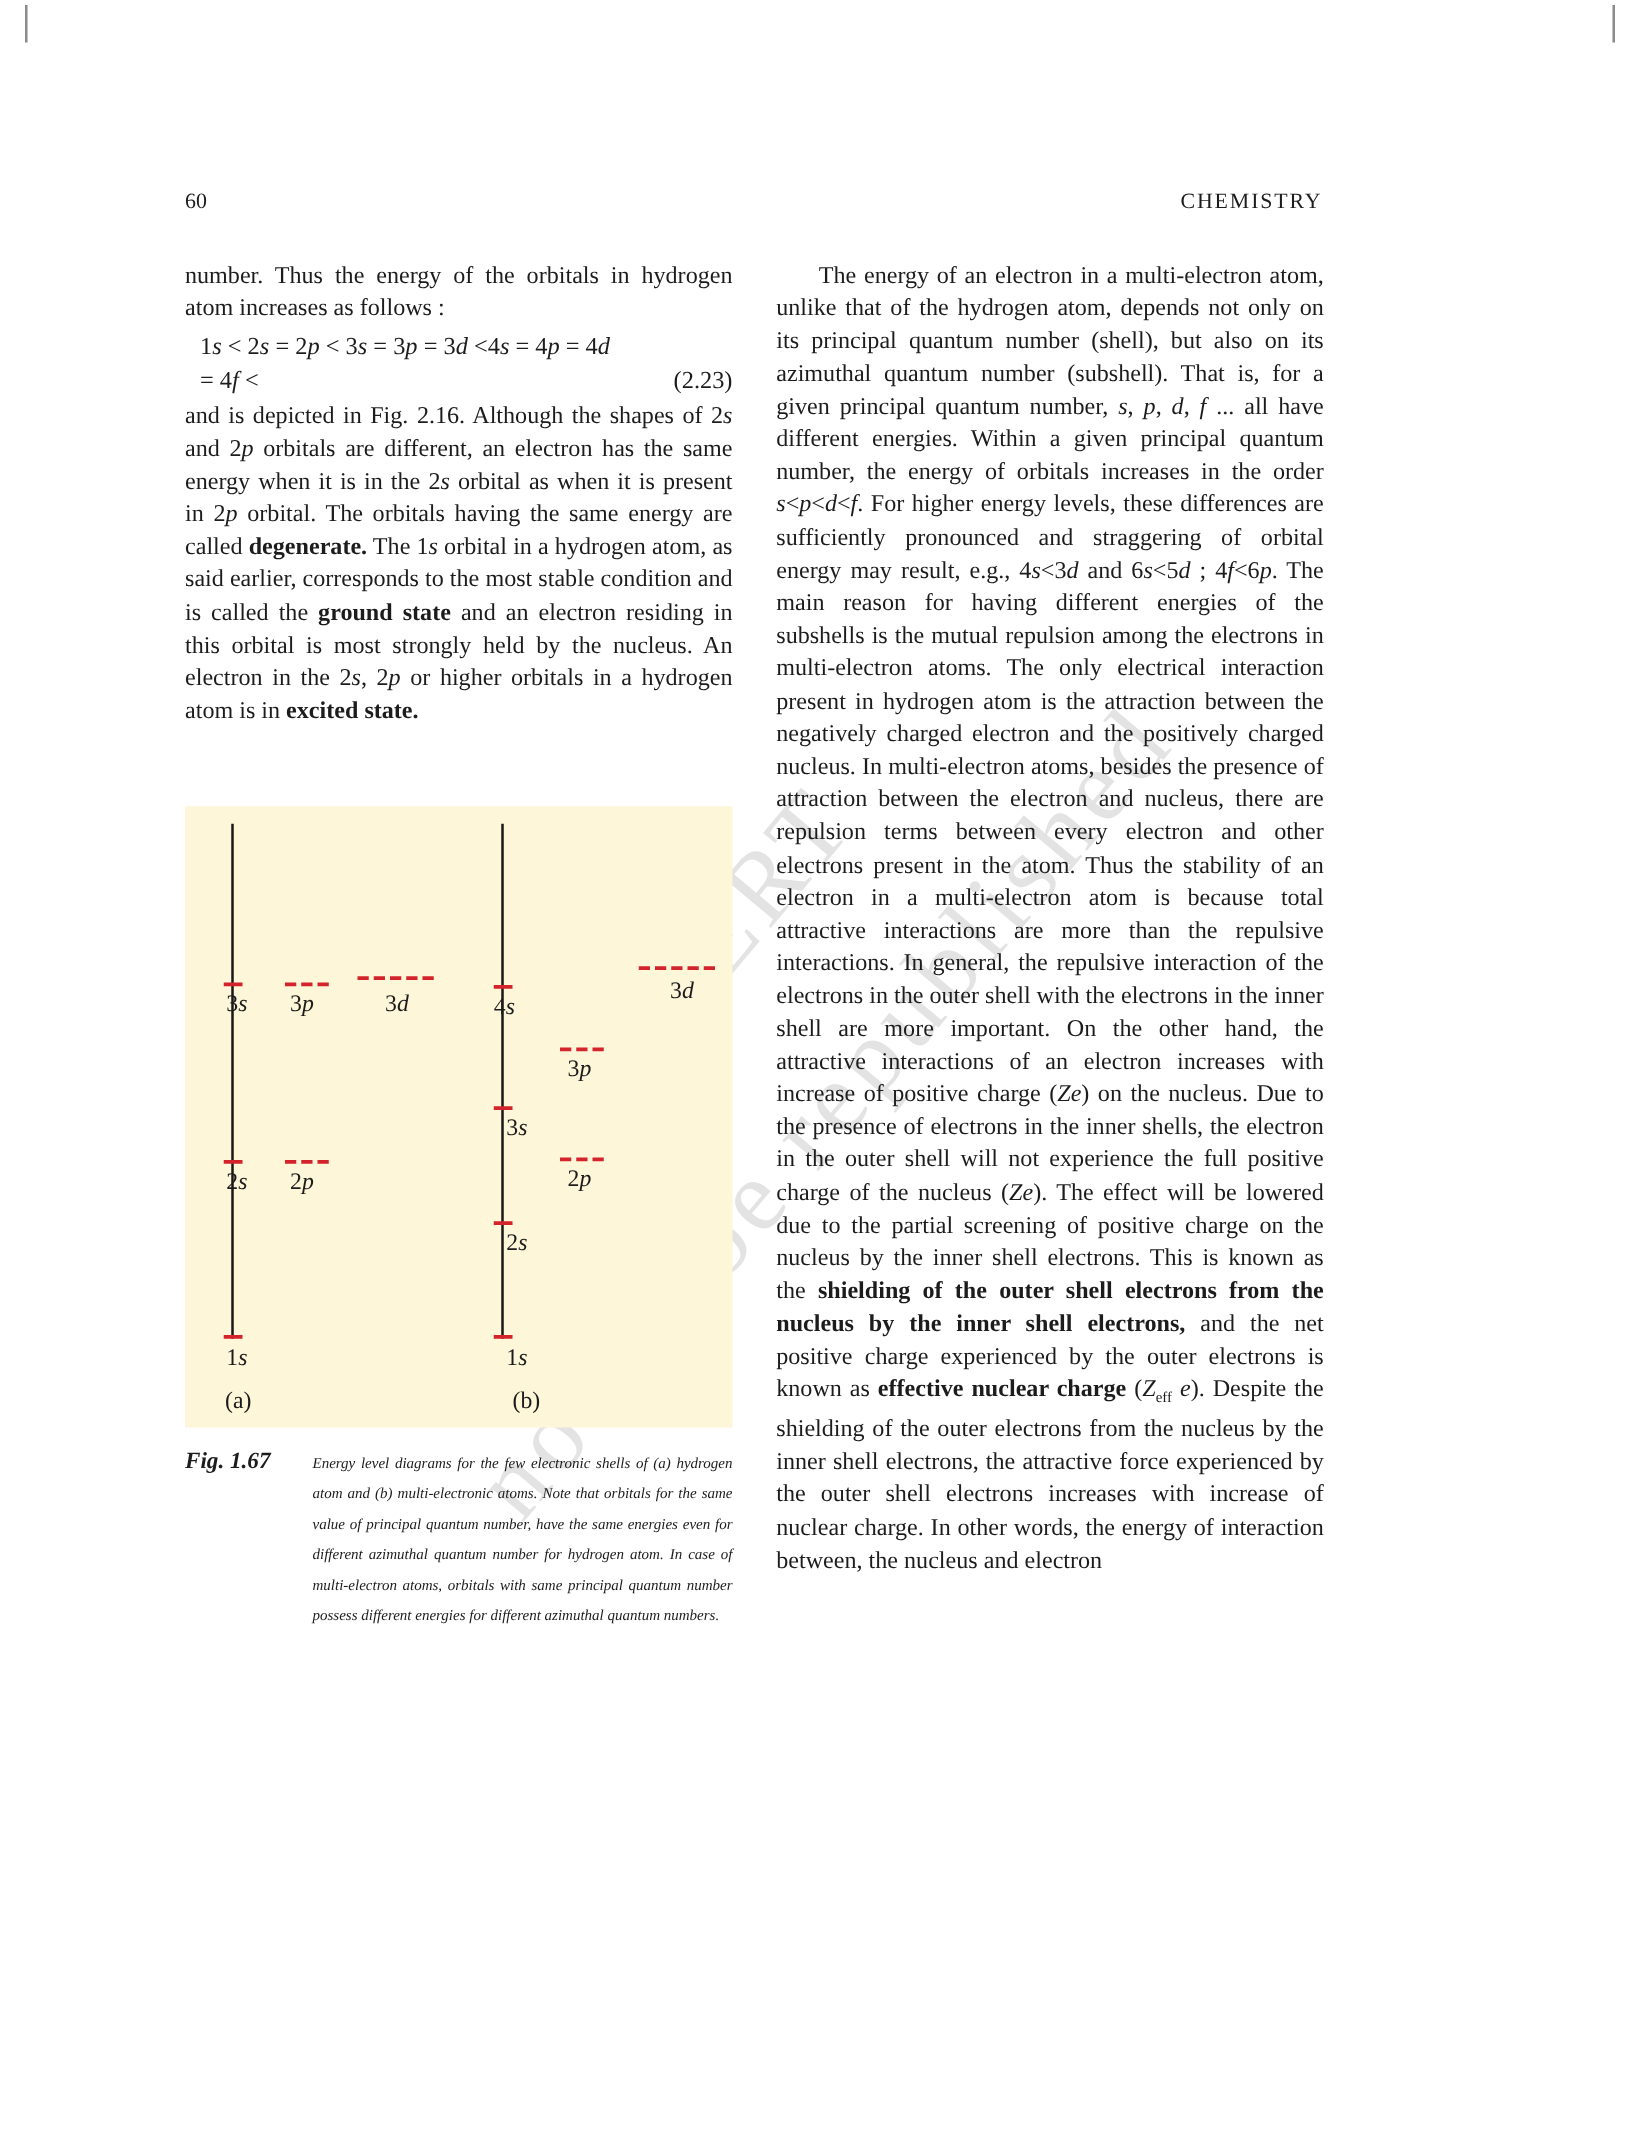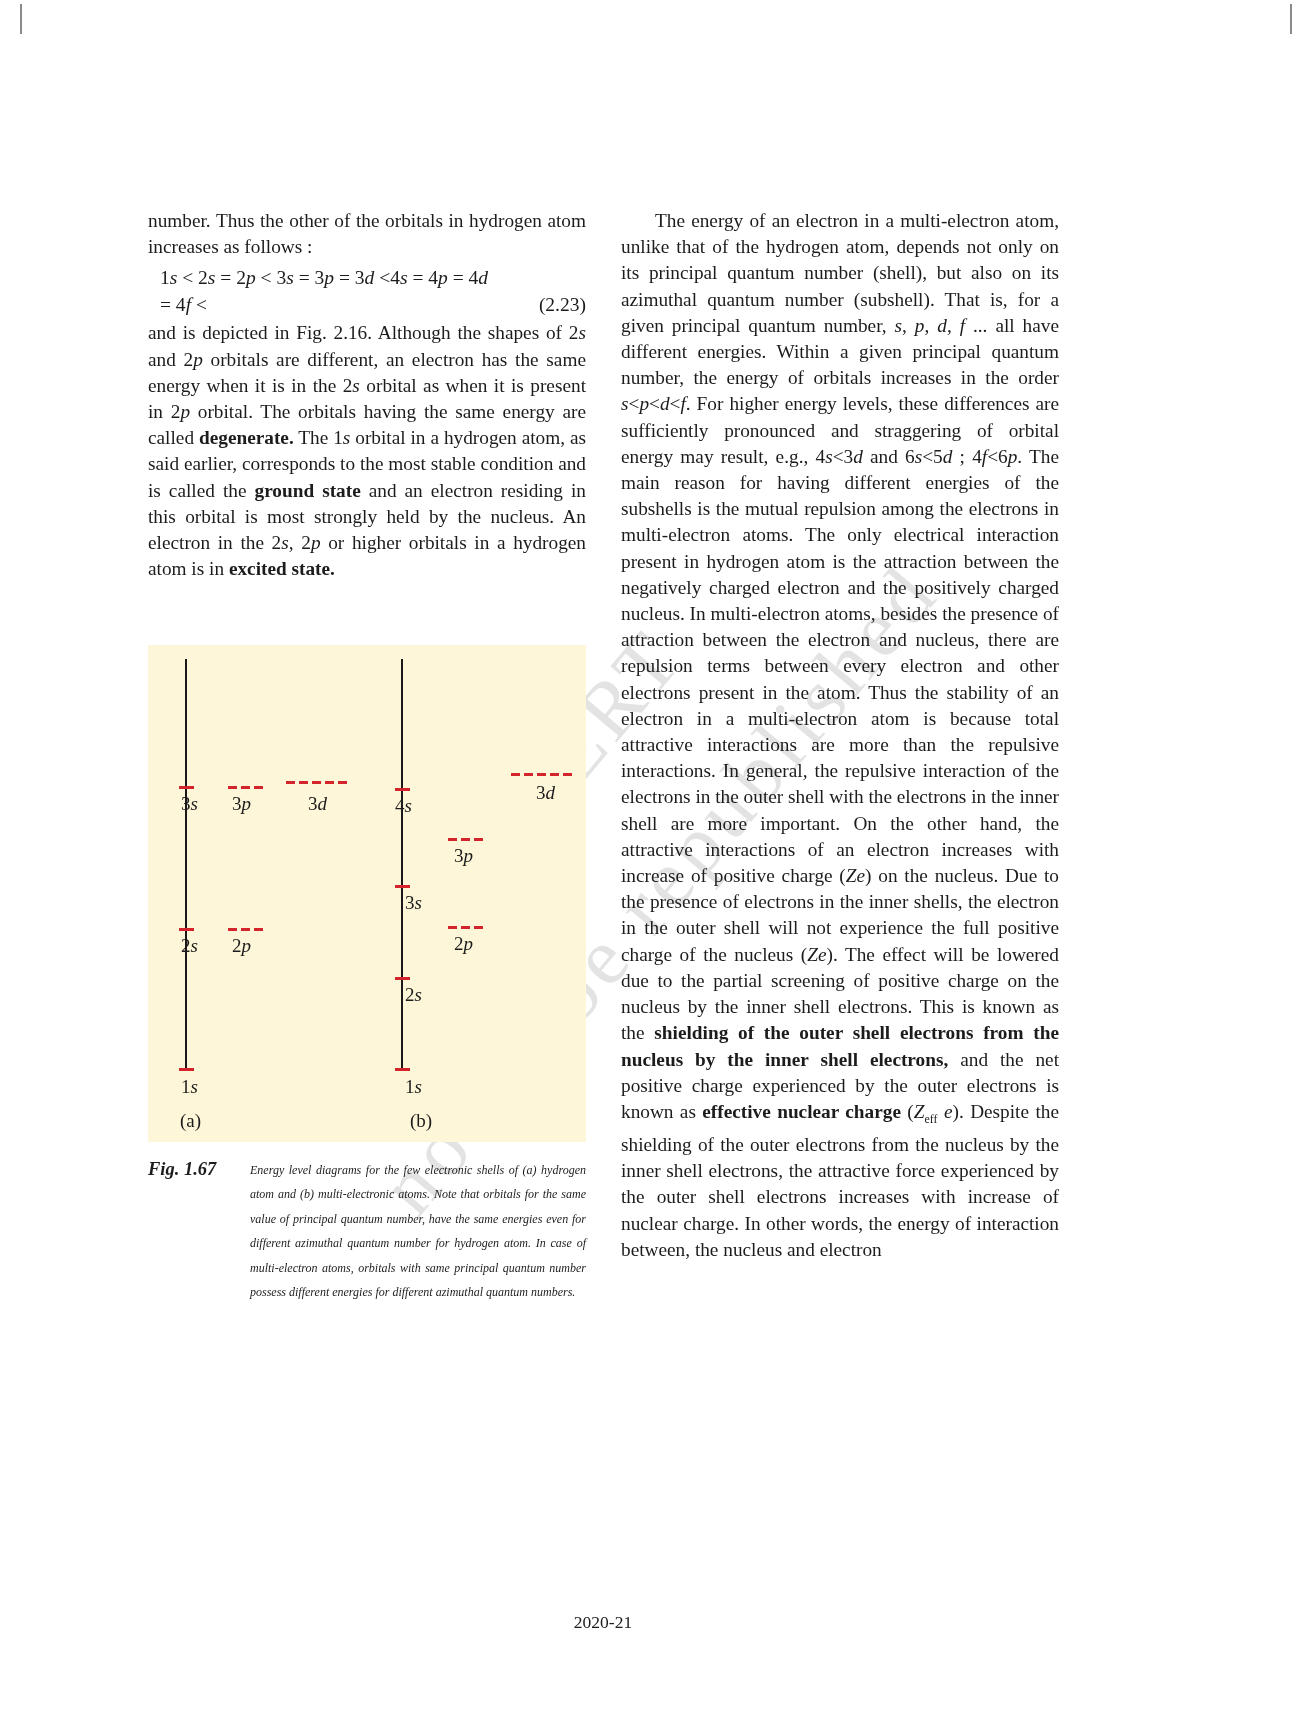--- a/index.html
+++ b/index.html
@@ -81,23 +81,27 @@
 <div class="page">
 
   <div class="crop crop-v" style="left:20px;"></div>
   <div class="crop crop-v" style="left:1290px;"></div>
 
   <div class="watermark">
     <div>© NCERT</div>
     <div>not to be republished</div>
   </div>
 
+  <div class="header">
+    <span>60</span>
+    <span class="journal">CHEMISTRY</span>
+  </div>
 
   <div class="col col-left">
-    <p>number. Thus the other of the orbitals in hydrogen atom  increases as follows :</p>
+    <p>number. Thus the energy of the orbitals in hydrogen atom  increases as follows :</p>
     <div class="equation">
       <div>1<i>s</i> &lt; 2<i>s</i> = 2<i>p</i> &lt; 3<i>s</i> = 3<i>p</i> = 3<i>d</i> &lt;4<i>s</i> = 4<i>p</i> = 4<i>d</i></div>
       <div class="eq-row2">
         <span>= 4<i>f</i> &lt;</span>
         <span>(2.23)</span>
       </div>
     </div>
     <p>and is depicted in Fig. 2.16. Although the shapes of 2<i>s</i> and 2<i>p</i> orbitals are different, an electron has the same energy when it is in the 2<i>s</i> orbital as when it is present in 2<i>p</i> orbital. The orbitals having the same energy are called <b>degenerate.</b> The 1<i>s</i> orbital in a hydrogen atom, as said earlier, corresponds to the most stable condition and is called the <b>ground state</b> and an electron residing in this orbital is most strongly held by the nucleus. An electron in the 2<i>s</i>, 2<i>p</i> or higher orbitals in a hydrogen atom is in <b>excited state.</b></p>
   </div>
 
@@ -166,17 +170,14 @@
         <div class="fx-label" style="left: 388px; top: 138px;">3<i>d</i></div>
         <div class="fx-sub" style="left: 262px; top: 466px;">(b)</div>
       </div>
   </div>
 
   <div class="caption">
     <span class="caption-label">Fig. 1.67</span>
     <div class="caption-text">Energy level diagrams for the few electronic shells of (a) hydrogen atom and (b) multi-electronic atoms. Note that orbitals for the same value of principal quantum number, have the same energies even for different azimuthal quantum number for hydrogen atom. In case of multi-electron atoms, orbitals with same principal quantum number possess different energies for different azimuthal quantum numbers.</div>
   </div>
 
-  <div class="footer">
-    <span>2020-21</span>
-  </div>
 
 </div>
 
 </body></html>

